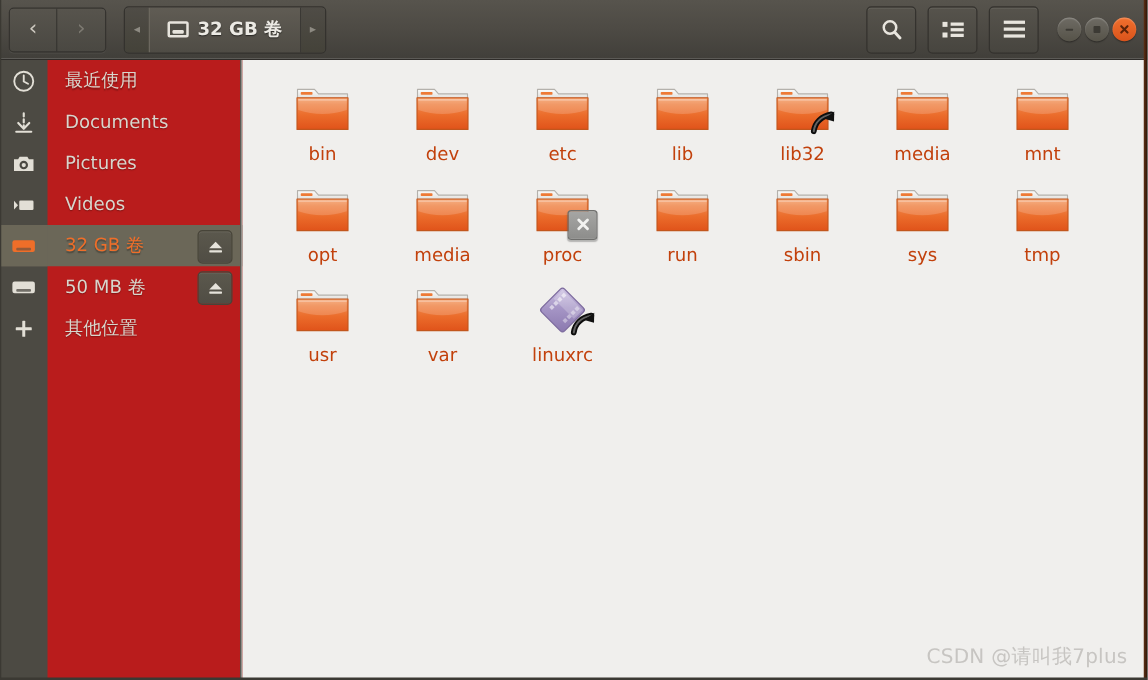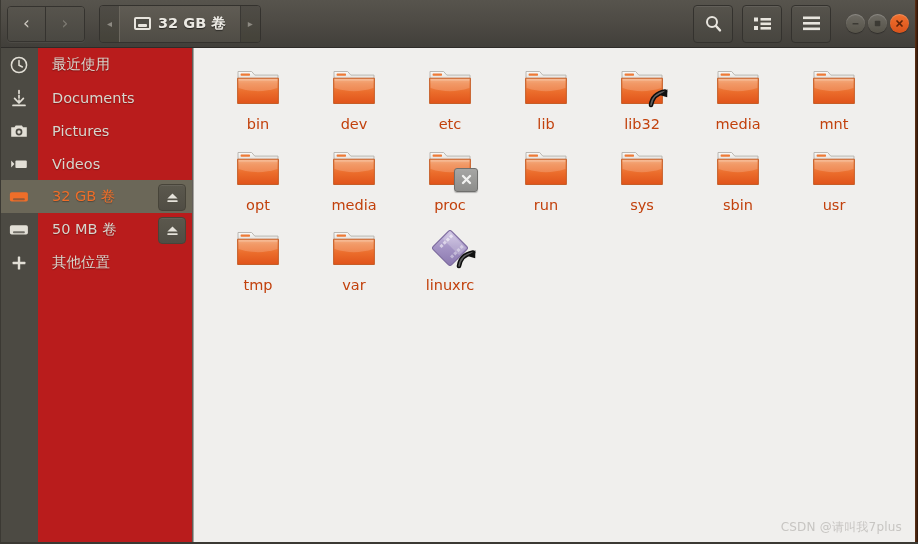--- a/index.html
+++ b/index.html
@@ -203,21 +203,21 @@
     background: linear-gradient(to bottom, #a6a6a4, #8d8d8b);
     border: 1px solid #6f6f6d;
     box-shadow: 0 1px 1px rgba(0,0,0,0.25);
     display: flex; align-items: center; justify-content: center;
   }
 
   
   #watermark {
     position: absolute; right: 14px; bottom: 8px;
     color: #c7c5c2;
-    font-size: 12px;
+    font-size: 16px;
     font-family: "DejaVu Sans", "Liberation Sans", sans-serif;
     letter-spacing: 0.2px;
     user-select: none;
   }
 
   
   #border-r { position:absolute; right:0; top:0; width:3px; height:544px;
     background: linear-gradient(to right, #5e2f14, #2b1408); }
   #border-b { position:absolute; left:0; bottom:0; width:918px; height:2px;
     background:#3b3933; }
@@ -701,20 +701,46 @@
 
     <path d="M4 5.5h13.6l3.2 3.6H44v6H4z" fill="url(#fgtab)" stroke="#b4b1ac" stroke-width="0.9" stroke-linejoin="round"></path>
 
     <rect x="6.6" y="7.6" width="9.4" height="2.1" rx="0.6" fill="#ee7a36"></rect>
 
     <path d="M3.6 12.2h40.8v25.3H3.6z" fill="url(#fg)" stroke="#c2561d" stroke-width="0.9" stroke-linejoin="round"></path>
 
     <path d="M4.6 13.2h38.8v8.8c-13 4.2-26 4.2-38.8 0z" fill="#ffffff" opacity="0.17"></path>
     <path d="M4.6 13.2h38.8v1.3H4.6z" fill="#ffffff" opacity="0.28"></path>
   </svg></div>
+          <div class="name">sbin</div>
+        </div>
+        <div class="item">
+          <div class="ico-wrap"><svg width="48" height="44" viewBox="0 0 48 44">
+    <defs>
+      <linearGradient id="fg" x1="0" y1="0" x2="0" y2="1">
+        <stop offset="0%" stop-color="#f4a06a"></stop>
+        <stop offset="22%" stop-color="#ef8447"></stop>
+        <stop offset="55%" stop-color="#eb6c2b"></stop>
+        <stop offset="100%" stop-color="#e0531a"></stop>
+      </linearGradient>
+      <linearGradient id="fgtab" x1="0" y1="0" x2="0" y2="1">
+        <stop offset="0%" stop-color="#fbfbfa"></stop>
+        <stop offset="100%" stop-color="#d9d7d3"></stop>
+      </linearGradient>
+    </defs>
+
+    <path d="M4 5.5h13.6l3.2 3.6H44v6H4z" fill="url(#fgtab)" stroke="#b4b1ac" stroke-width="0.9" stroke-linejoin="round"></path>
+
+    <rect x="6.6" y="7.6" width="9.4" height="2.1" rx="0.6" fill="#ee7a36"></rect>
+
+    <path d="M3.6 12.2h40.8v25.3H3.6z" fill="url(#fg)" stroke="#c2561d" stroke-width="0.9" stroke-linejoin="round"></path>
+
+    <path d="M4.6 13.2h38.8v8.8c-13 4.2-26 4.2-38.8 0z" fill="#ffffff" opacity="0.17"></path>
+    <path d="M4.6 13.2h38.8v1.3H4.6z" fill="#ffffff" opacity="0.28"></path>
+  </svg></div>
           <div class="name">sys</div>
         </div>
         <div class="item">
           <div class="ico-wrap"><svg width="48" height="44" viewBox="0 0 48 44">
     <defs>
       <linearGradient id="fg" x1="0" y1="0" x2="0" y2="1">
         <stop offset="0%" stop-color="#f4a06a"></stop>
         <stop offset="22%" stop-color="#ef8447"></stop>
         <stop offset="55%" stop-color="#eb6c2b"></stop>
         <stop offset="100%" stop-color="#e0531a"></stop>
@@ -727,21 +753,21 @@
 
     <path d="M4 5.5h13.6l3.2 3.6H44v6H4z" fill="url(#fgtab)" stroke="#b4b1ac" stroke-width="0.9" stroke-linejoin="round"></path>
 
     <rect x="6.6" y="7.6" width="9.4" height="2.1" rx="0.6" fill="#ee7a36"></rect>
 
     <path d="M3.6 12.2h40.8v25.3H3.6z" fill="url(#fg)" stroke="#c2561d" stroke-width="0.9" stroke-linejoin="round"></path>
 
     <path d="M4.6 13.2h38.8v8.8c-13 4.2-26 4.2-38.8 0z" fill="#ffffff" opacity="0.17"></path>
     <path d="M4.6 13.2h38.8v1.3H4.6z" fill="#ffffff" opacity="0.28"></path>
   </svg></div>
-          <div class="name">sbin</div>
+          <div class="name">tmp</div>
         </div>
         <div class="item">
           <div class="ico-wrap"><svg width="48" height="44" viewBox="0 0 48 44">
     <defs>
       <linearGradient id="fg" x1="0" y1="0" x2="0" y2="1">
         <stop offset="0%" stop-color="#f4a06a"></stop>
         <stop offset="22%" stop-color="#ef8447"></stop>
         <stop offset="55%" stop-color="#eb6c2b"></stop>
         <stop offset="100%" stop-color="#e0531a"></stop>
       </linearGradient>
@@ -754,46 +780,20 @@
     <path d="M4 5.5h13.6l3.2 3.6H44v6H4z" fill="url(#fgtab)" stroke="#b4b1ac" stroke-width="0.9" stroke-linejoin="round"></path>
 
     <rect x="6.6" y="7.6" width="9.4" height="2.1" rx="0.6" fill="#ee7a36"></rect>
 
     <path d="M3.6 12.2h40.8v25.3H3.6z" fill="url(#fg)" stroke="#c2561d" stroke-width="0.9" stroke-linejoin="round"></path>
 
     <path d="M4.6 13.2h38.8v8.8c-13 4.2-26 4.2-38.8 0z" fill="#ffffff" opacity="0.17"></path>
     <path d="M4.6 13.2h38.8v1.3H4.6z" fill="#ffffff" opacity="0.28"></path>
   </svg></div>
           <div class="name">usr</div>
-        </div>
-        <div class="item">
-          <div class="ico-wrap"><svg width="48" height="44" viewBox="0 0 48 44">
-    <defs>
-      <linearGradient id="fg" x1="0" y1="0" x2="0" y2="1">
-        <stop offset="0%" stop-color="#f4a06a"></stop>
-        <stop offset="22%" stop-color="#ef8447"></stop>
-        <stop offset="55%" stop-color="#eb6c2b"></stop>
-        <stop offset="100%" stop-color="#e0531a"></stop>
-      </linearGradient>
-      <linearGradient id="fgtab" x1="0" y1="0" x2="0" y2="1">
-        <stop offset="0%" stop-color="#fbfbfa"></stop>
-        <stop offset="100%" stop-color="#d9d7d3"></stop>
-      </linearGradient>
-    </defs>
-
-    <path d="M4 5.5h13.6l3.2 3.6H44v6H4z" fill="url(#fgtab)" stroke="#b4b1ac" stroke-width="0.9" stroke-linejoin="round"></path>
-
-    <rect x="6.6" y="7.6" width="9.4" height="2.1" rx="0.6" fill="#ee7a36"></rect>
-
-    <path d="M3.6 12.2h40.8v25.3H3.6z" fill="url(#fg)" stroke="#c2561d" stroke-width="0.9" stroke-linejoin="round"></path>
-
-    <path d="M4.6 13.2h38.8v8.8c-13 4.2-26 4.2-38.8 0z" fill="#ffffff" opacity="0.17"></path>
-    <path d="M4.6 13.2h38.8v1.3H4.6z" fill="#ffffff" opacity="0.28"></path>
-  </svg></div>
-          <div class="name">tmp</div>
         </div>
         <div class="item">
           <div class="ico-wrap"><svg width="48" height="44" viewBox="0 0 48 44">
     <defs>
       <linearGradient id="fg" x1="0" y1="0" x2="0" y2="1">
         <stop offset="0%" stop-color="#f4a06a"></stop>
         <stop offset="22%" stop-color="#ef8447"></stop>
         <stop offset="55%" stop-color="#eb6c2b"></stop>
         <stop offset="100%" stop-color="#e0531a"></stop>
       </linearGradient>

